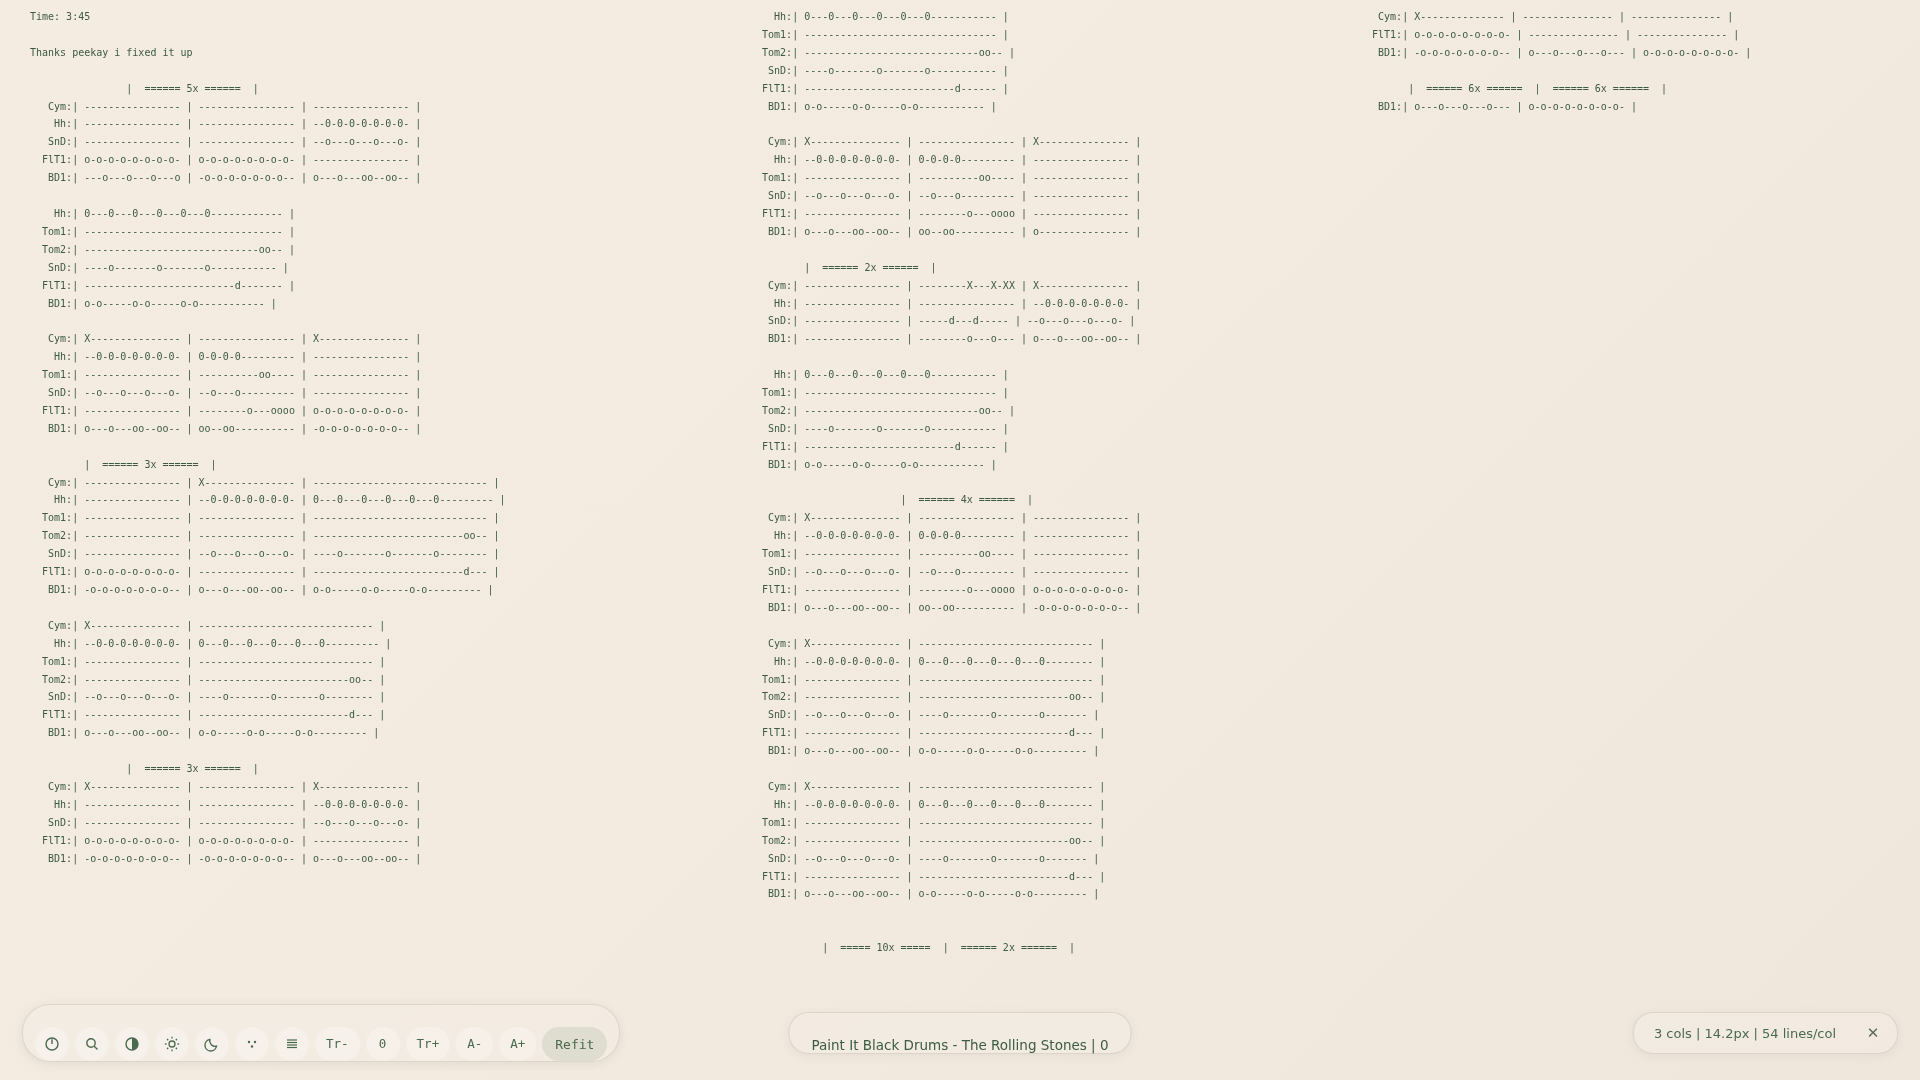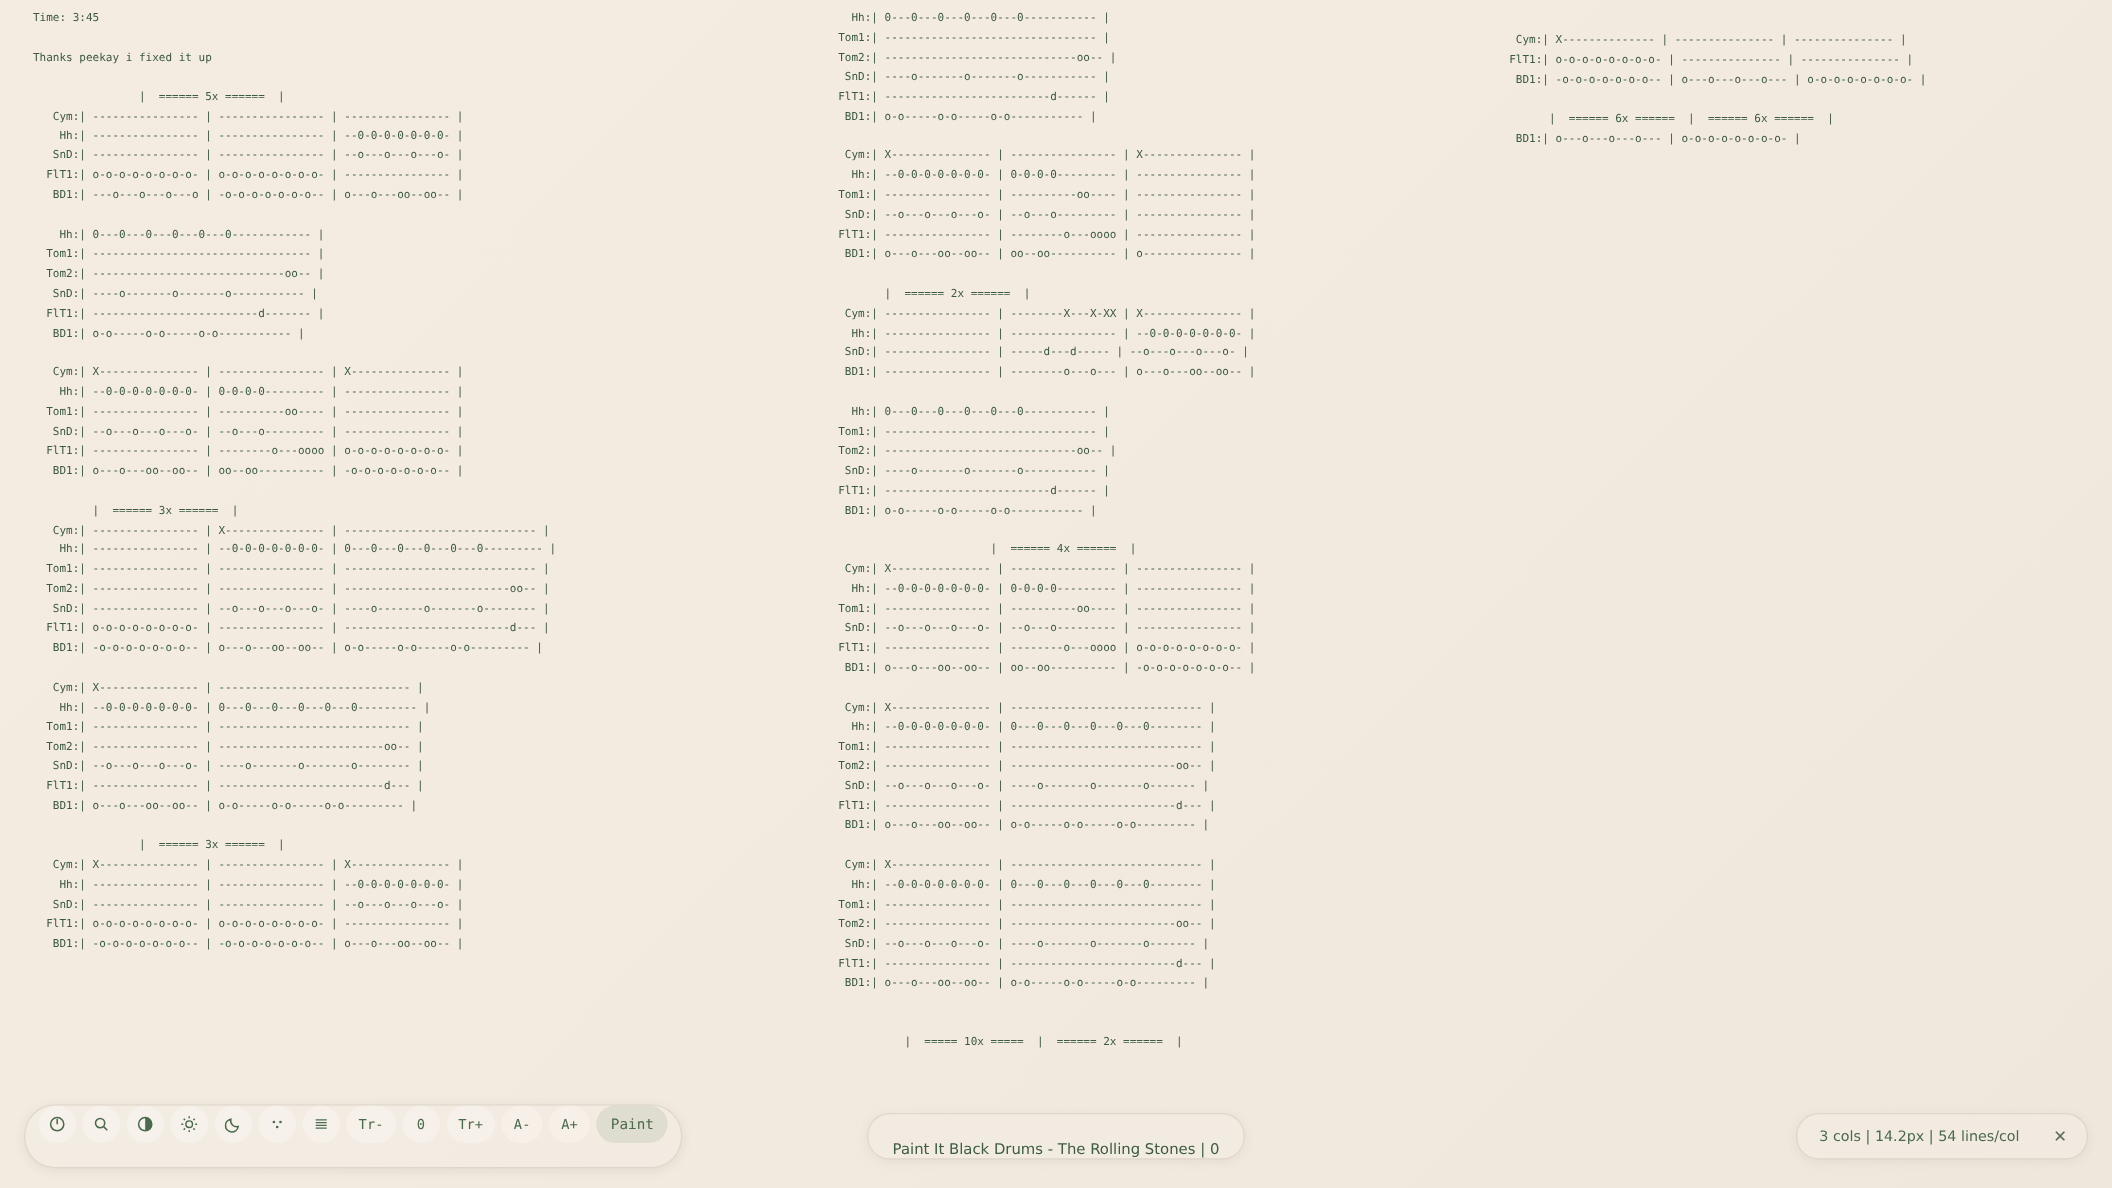--- a/index.html
+++ b/index.html
@@ -37,30 +37,30 @@
     white-space: pre;
     font-family: "DejaVu Sans Mono", monospace;
     font-size: 10px;
     line-height: 17.9px;
     color: #3c5a41;
     box-sizing: border-box;
     overflow: hidden;
   }
   .col-0 { width: 750px; padding-left: 30px; }
   .col-1 { width: 610px; padding-left: 0px; }
-  .col-2 { width: 560px; padding-left: 0px; margin-top: 20px; }
+  .col-2 { width: 560px; padding-left: 0px; }
 
   
   .toolbar {
     position: absolute;
     left: 22px;
     bottom: 18px;
     height: 56px;
     display: flex;
-    align-items: flex-start;
+    align-items: flex-end;
     gap: 6px;
     padding: 0 12px;
     border-radius: 28px;
     background: rgba(243, 236, 226, 0.72);
     border: 1px solid rgba(120, 110, 95, 0.18);
     box-shadow: 0 2px 10px rgba(90, 80, 60, 0.10);
   }
   .tbtn {
     width: 34px;
     height: 34px;
@@ -330,21 +330,21 @@
             <line x1="3" y1="11.5" x2="13" y2="11.5"></line>
         </svg>
       </span>
     </button>
 
     <button class="tbtn wide">Tr-</button>
     <button class="tbtn wide">0</button>
     <button class="tbtn wide">Tr+</button>
     <button class="tbtn wide">A-</button>
     <button class="tbtn wide">A+</button>
-    <button class="tbtn wide refit">Paint</button>
+    <button class="tbtn wide refit">Refit</button>
   </div>
 
   <div class="titlepill">
     <span>Paint It Black Drums - The Rolling Stones | 0</span>
   </div>
 
   <div class="statuspill">
     <span>3 cols | 14.2px | 54 lines/col</span>
     <button class="closex">✕</button>
   </div>

